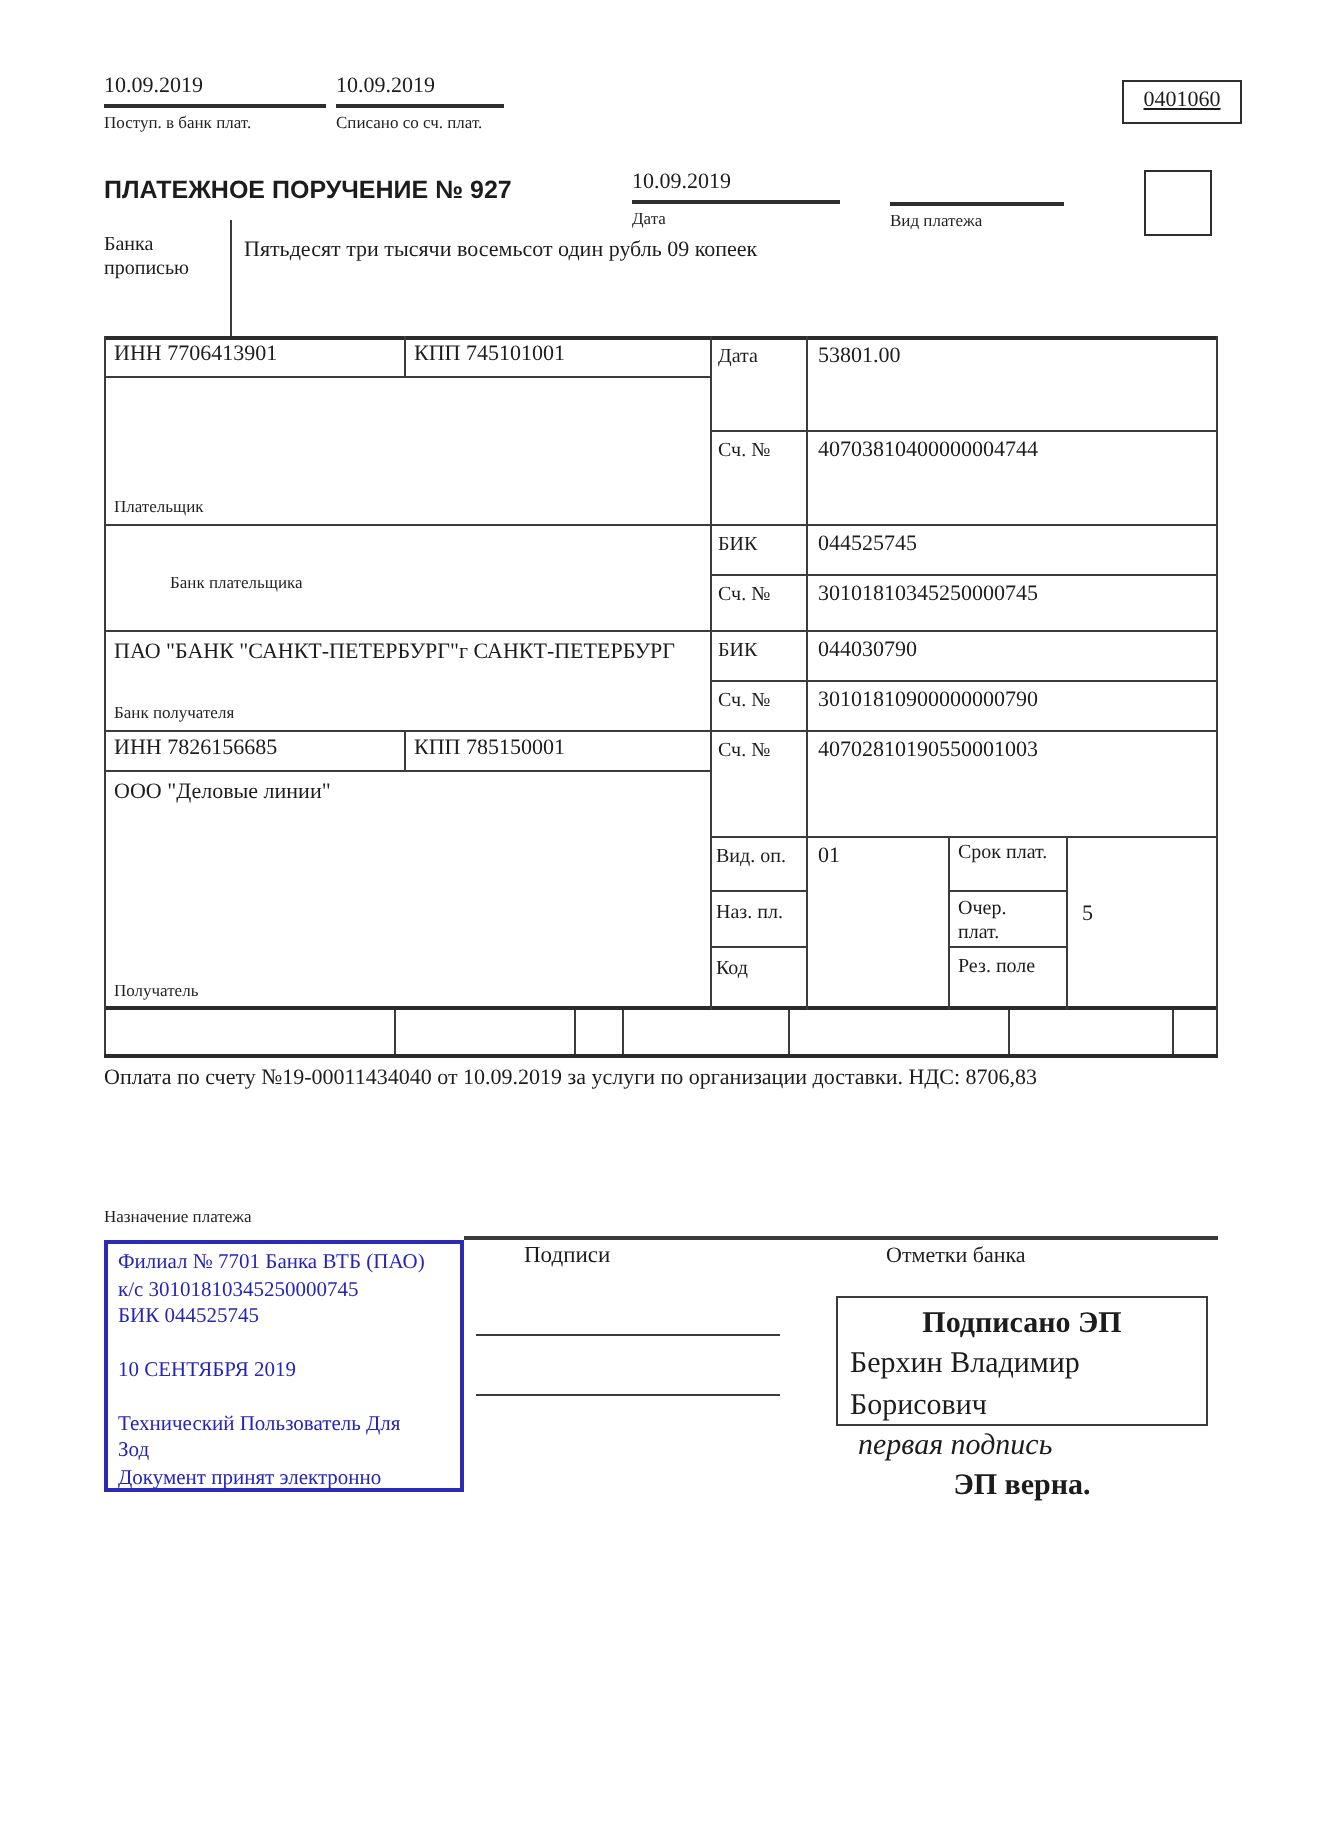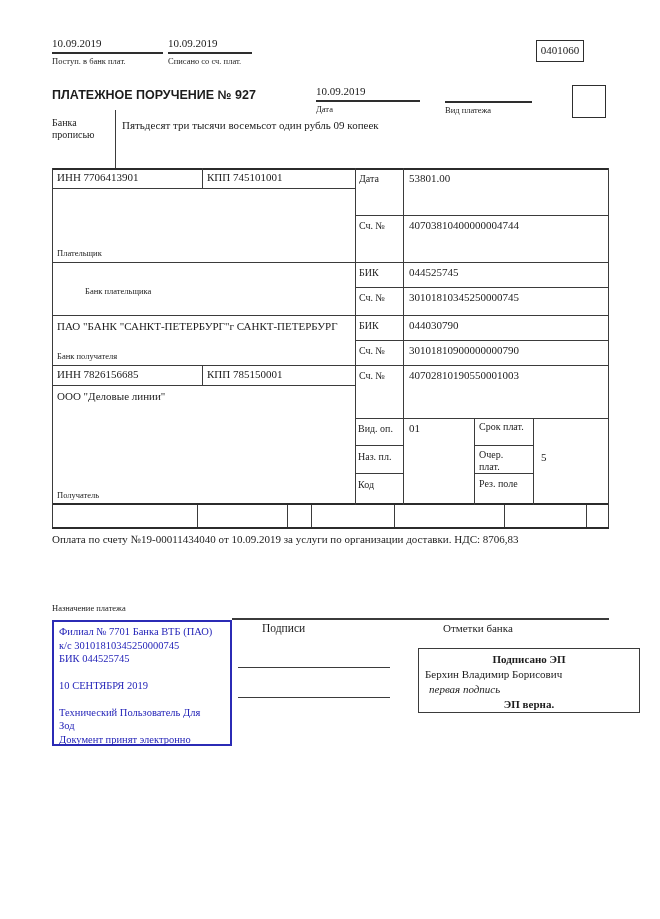--- a/index.html
+++ b/index.html
@@ -13,43 +13,43 @@
   .hline{position:absolute;height:1px;background:#3b3b3b;}
   .hline.thick{height:2px;background:#2b2b2b;}
   .vline{position:absolute;width:1px;background:#3b3b3b;}
   .box{position:absolute;border:1.5px solid #2e2e2e;box-sizing:border-box;}
   .doc-title{font-family:"Liberation Sans", sans-serif;font-weight:bold;font-size:12.5px;}
   .wrap{line-height:1.32;}
   .stamp{position:absolute;left:52px;top:620px;width:180px;height:126px;box-sizing:border-box;
          border:2px solid #2b2bb5;color:#2424b8;font-size:10.5px;line-height:1.3;
          padding:3px 5px;background:transparent;}
   .stamp .gap{height:13px;}
-  .esign{position:absolute;left:418px;top:648px;width:222px;height:65px;box-sizing:border-box;
-         border:1.5px solid #3b3b3b;font-size:11px;line-height:1.35;padding:3px 6px;}
+  .esign{position:absolute;left:418px;top:648px;width:186px;height:65px;box-sizing:border-box;
+         border:1.5px solid #3b3b3b;font-size:15px;line-height:1.35;padding:3px 6px;}
   .b{font-weight:bold;}
   .i{font-style:italic;}
   .ctr{text-align:center;}
 </style>
 </head>
 <body>
 
 <div class="page">
 
   <div class="abs" style="left:52px;top:37px;width:111px;">
     <div class="val">10.09.2019</div>
     <div class="rule"></div>
     <div class="lbl">Поступ. в банк плат.</div>
   </div>
   <div class="abs" style="left:168px;top:37px;width:84px;">
     <div class="val">10.09.2019</div>
     <div class="rule"></div>
     <div class="lbl">Списано со сч. плат.</div>
   </div>
 
-  <div class="box" style="left:536px;top:40px;width:48px;height:22px;">
+  <div class="box" style="left:561px;top:40px;width:60px;height:22px;text-decoration:underline;">
     <div class="val ctr" style="margin-top:3px;">0401060</div>
   </div>
 
   <div class="abs doc-title" style="left:52px;top:88px;">ПЛАТЕЖНОЕ ПОРУЧЕНИЕ № 927</div>
   <div class="abs" style="left:316px;top:85px;width:104px;">
     <div class="val">10.09.2019</div>
     <div class="rule"></div>
     <div class="lbl">Дата</div>
   </div>
   <div class="abs" style="left:445px;top:85px;width:87px;">

